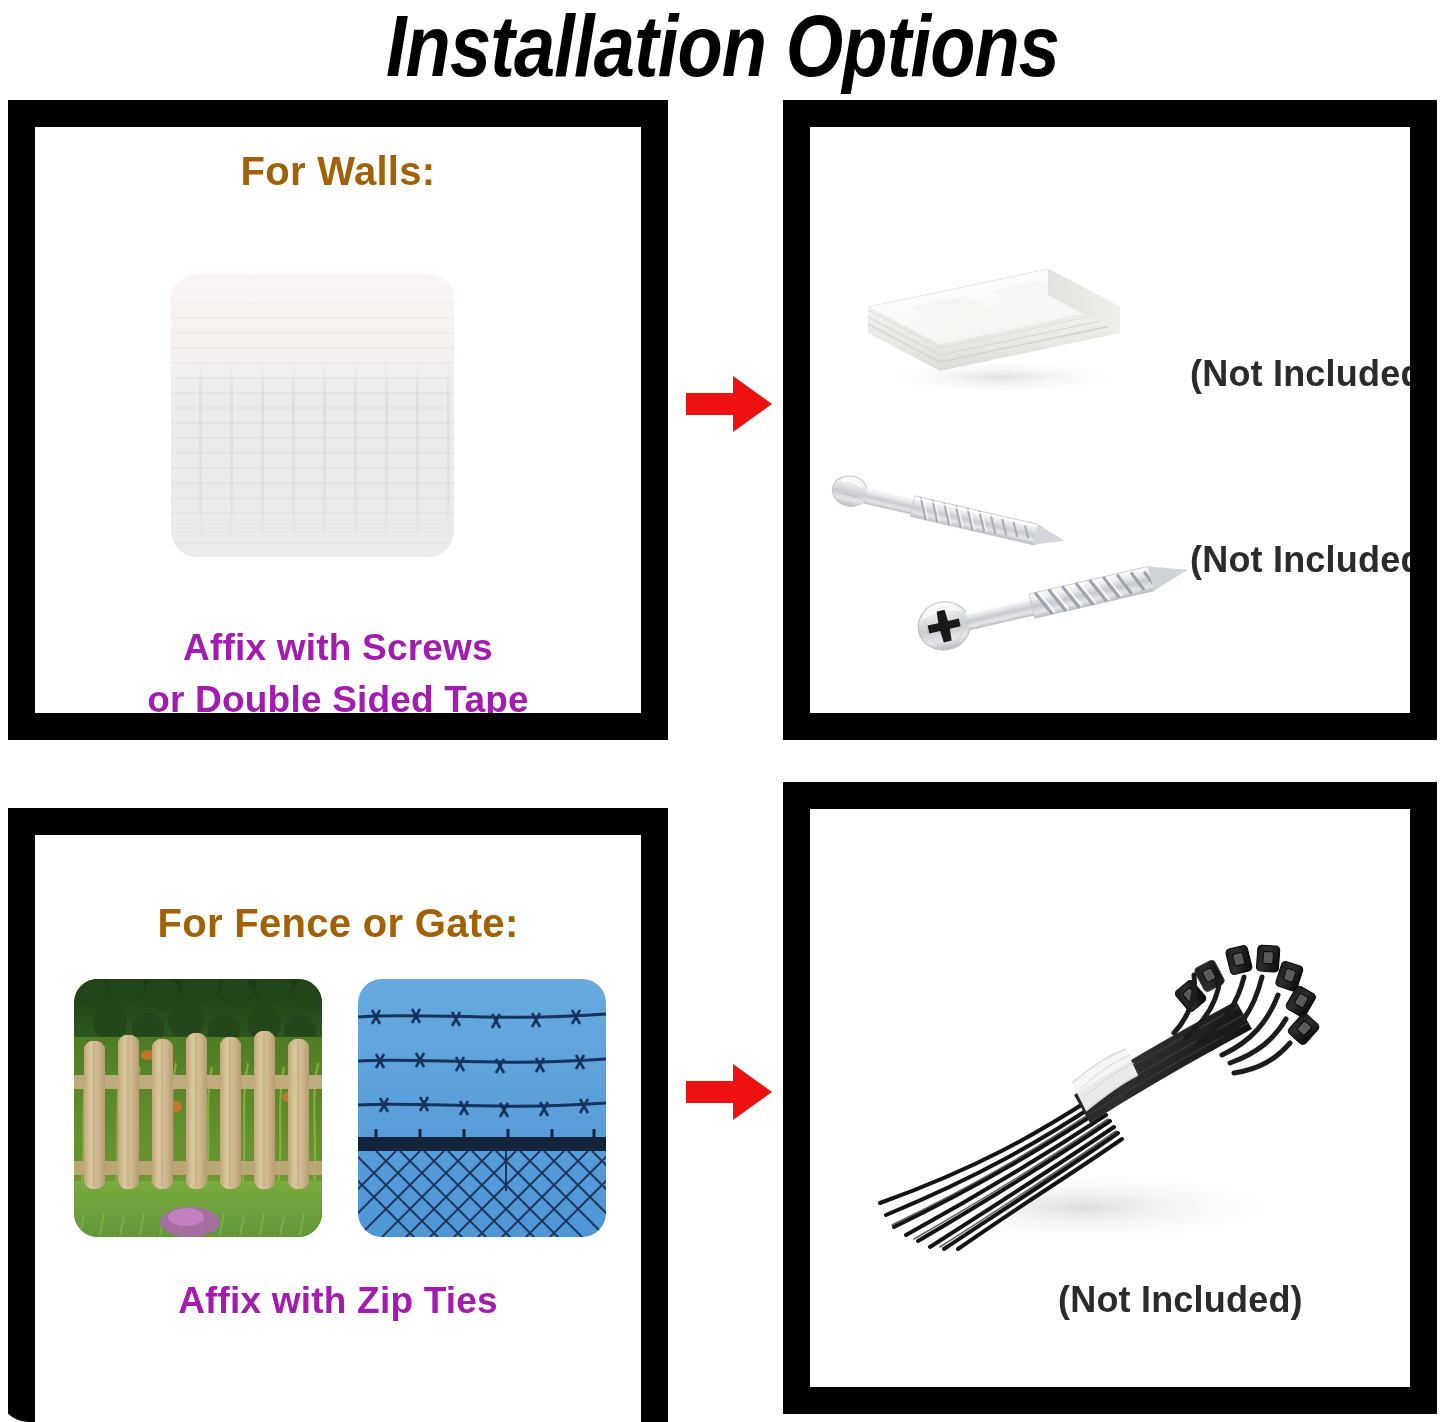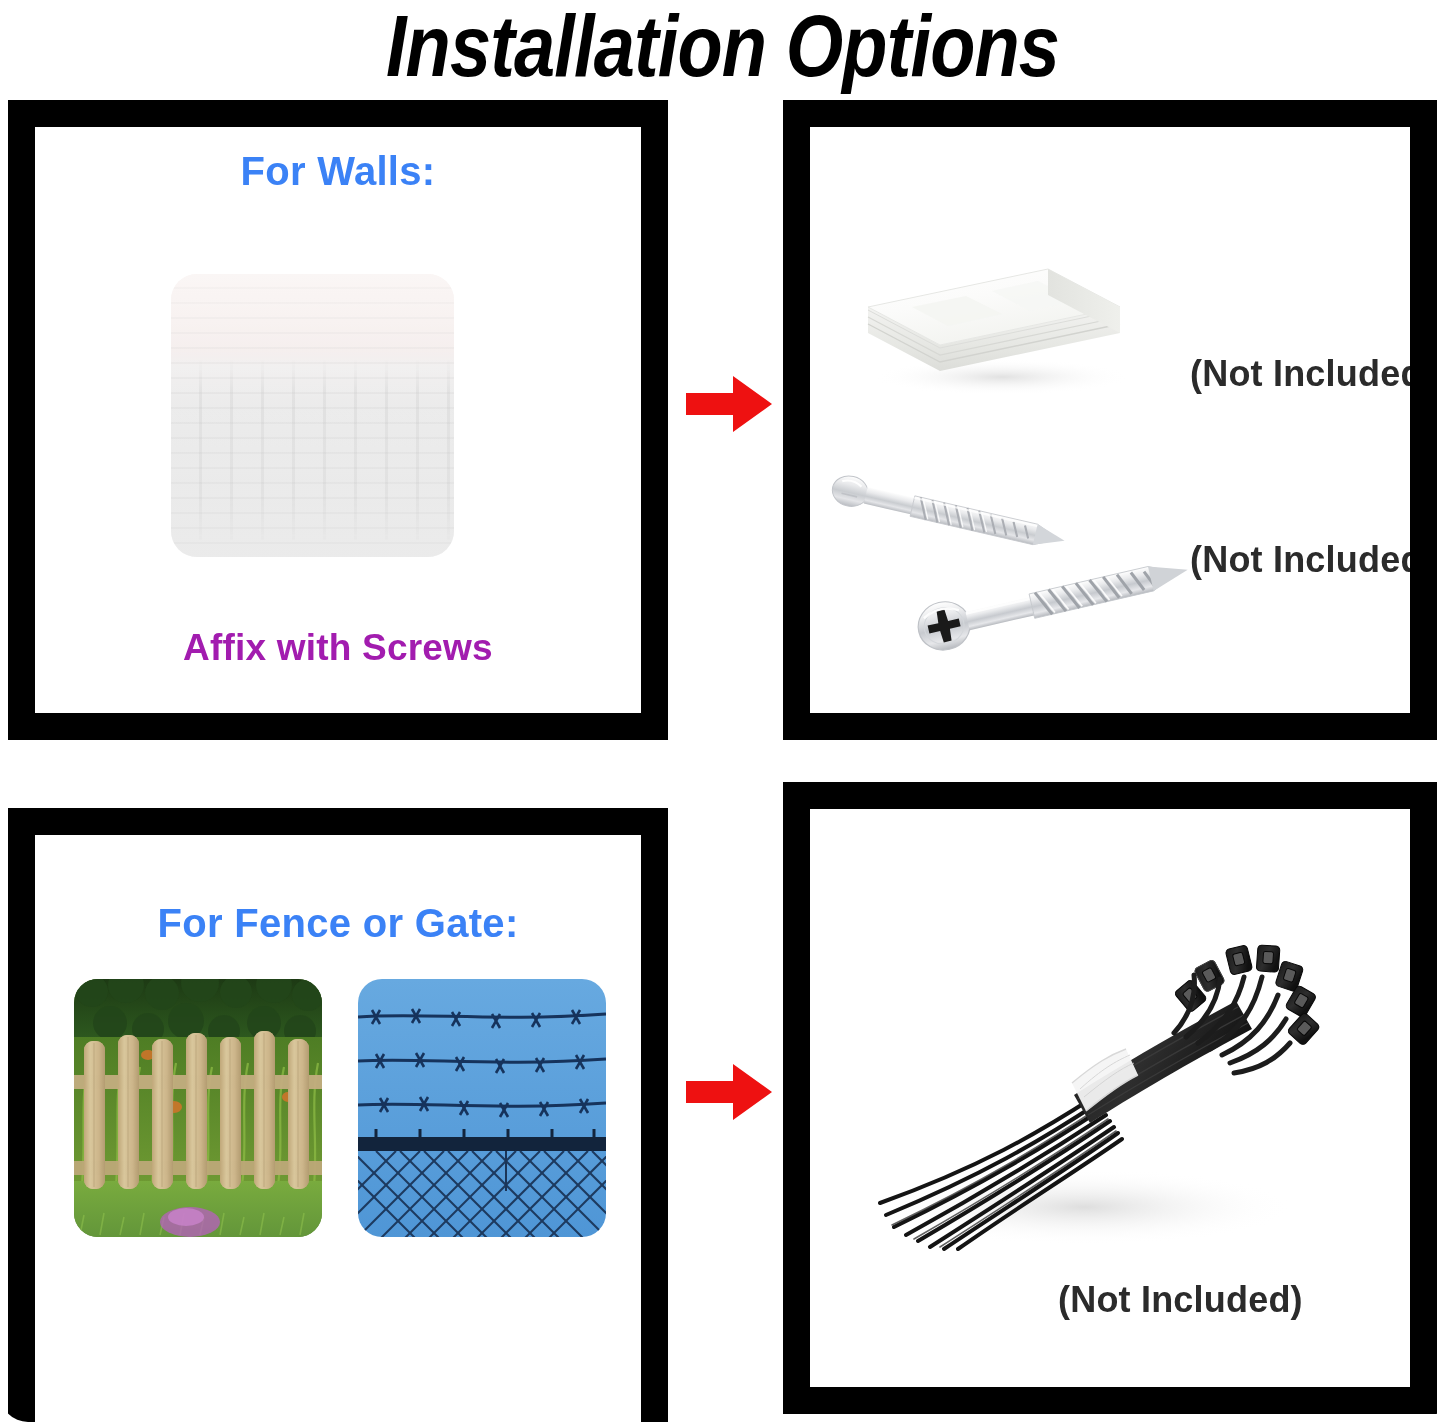--- a/index.html
+++ b/index.html
@@ -56,21 +56,21 @@
   #panel-br { left: 783px; top: 782px;  width: 654px;  height: 632px; }
 
   
   .panel-heading {
     position: absolute;
     left: 0;
     width: 100%;
     text-align: center;
     font-weight: bold;
     font-size: 40px;
-    color: #3b82f6;
+    color: #a16207;
     letter-spacing: 0.3px;
   }
   .panel-caption {
     position: absolute;
     left: 0;
     width: 100%;
     text-align: center;
     font-weight: bold;
     font-size: 37px;
     line-height: 52px;
@@ -159,20 +159,21 @@
 
       <div class="panel-heading" style="top:22px;">For Walls:</div>
 
       <div id="wall-swatch" style="left:136px; top:147px;">
         <div class="brick-rows"></div>
         <div class="brick-joints"></div>
         <div class="wash"></div>
       </div>
 
       <div class="panel-caption" style="top:495px;">Affix with Screws</div>
+      <div class="panel-caption" style="top:547px;">or Double Sided Tape</div>
     </div>
   </div>
 
   <div class="panel" id="panel-tr">
     <div class="panel-inner">
 
       <svg style="position:absolute; left:42px; top:94px; width:290px; height:180px;" viewBox="0 0 290 180">
         <defs>
           <linearGradient id="tapeTop" x1="0" y1="0" x2="0.6" y2="1">
             <stop offset="0%" stop-color="#ffffff"></stop>
@@ -527,20 +528,21 @@
             <path d="M134,172 L14,292"></path>
               <path d="M110,172 L-10,292"></path>
               <path d="M86,172 L-34,292"></path>
             <path d="M62,172 L-58,292"></path>
               <path d="M38,172 L-82,292"></path>
           </g>
           <path d="M148,172 L148,212" stroke="#1b3558" stroke-width="2" fill="none"></path>
         </g>
       </svg>
 
+      <div class="panel-caption" style="top:440px;">Affix with Zip Ties</div>
     </div>
   </div>
 
   <div class="panel" id="panel-br">
     <div class="panel-inner">
 
       <svg style="position:absolute; left:24px; top:88px; width:500px; height:400px;" viewBox="0 0 500 400">
         <defs>
           <linearGradient id="tieGrad" x1="0" y1="0" x2="1" y2="0.4">
             <stop offset="0%" stop-color="#1a1a1a"></stop>

